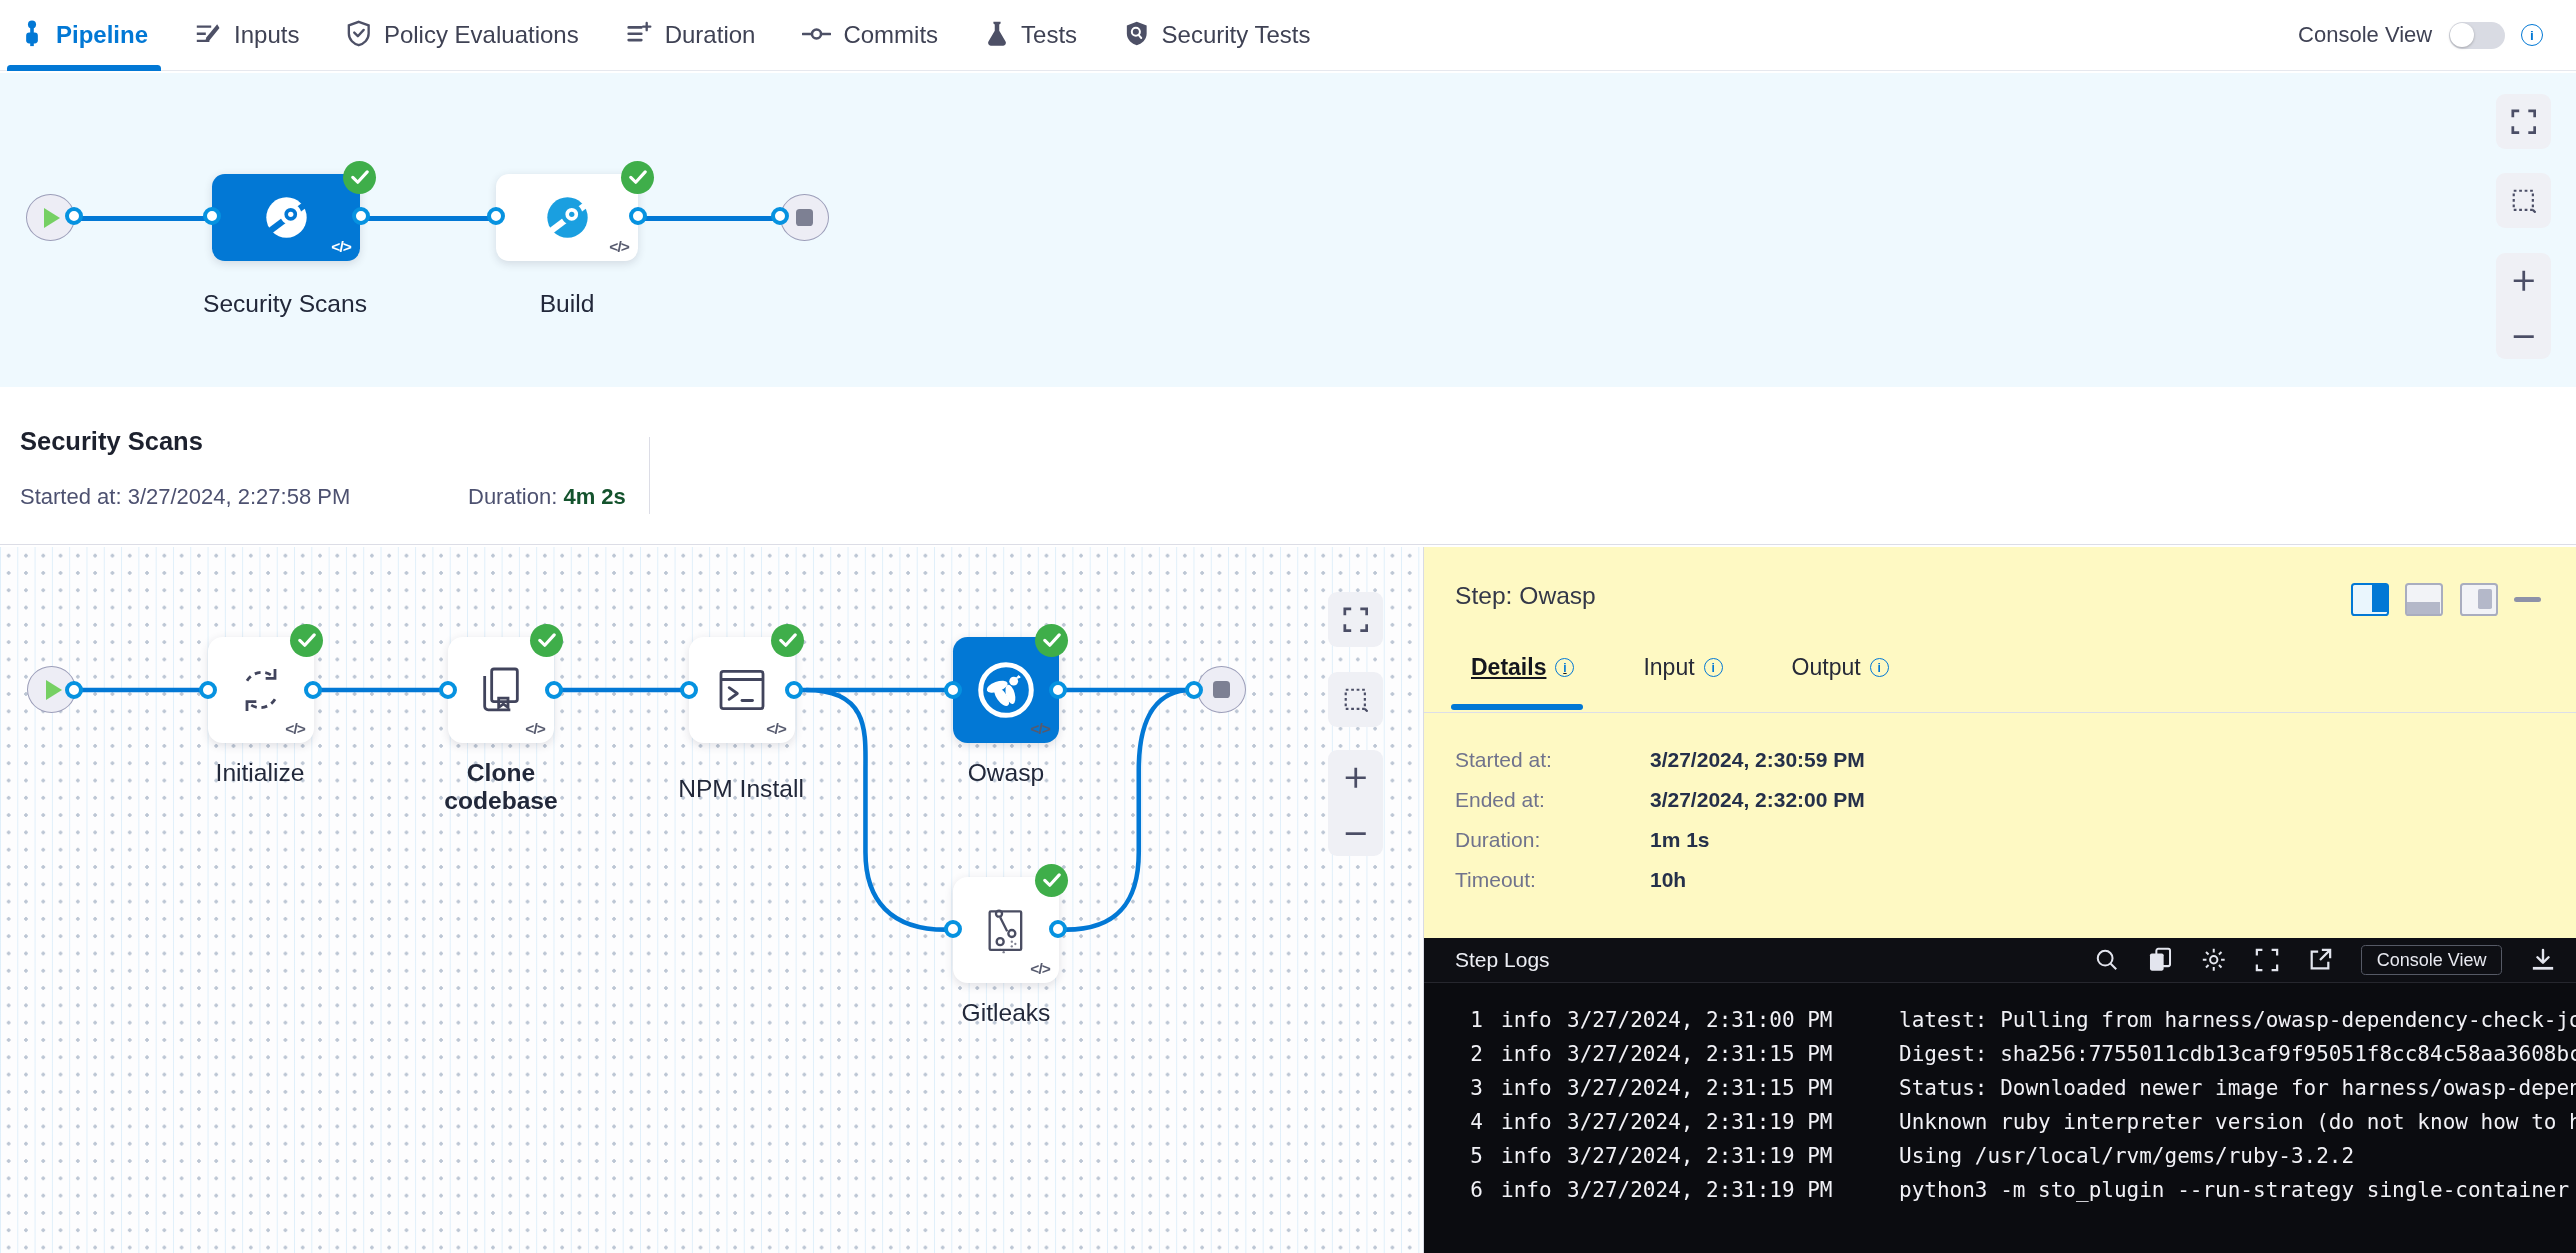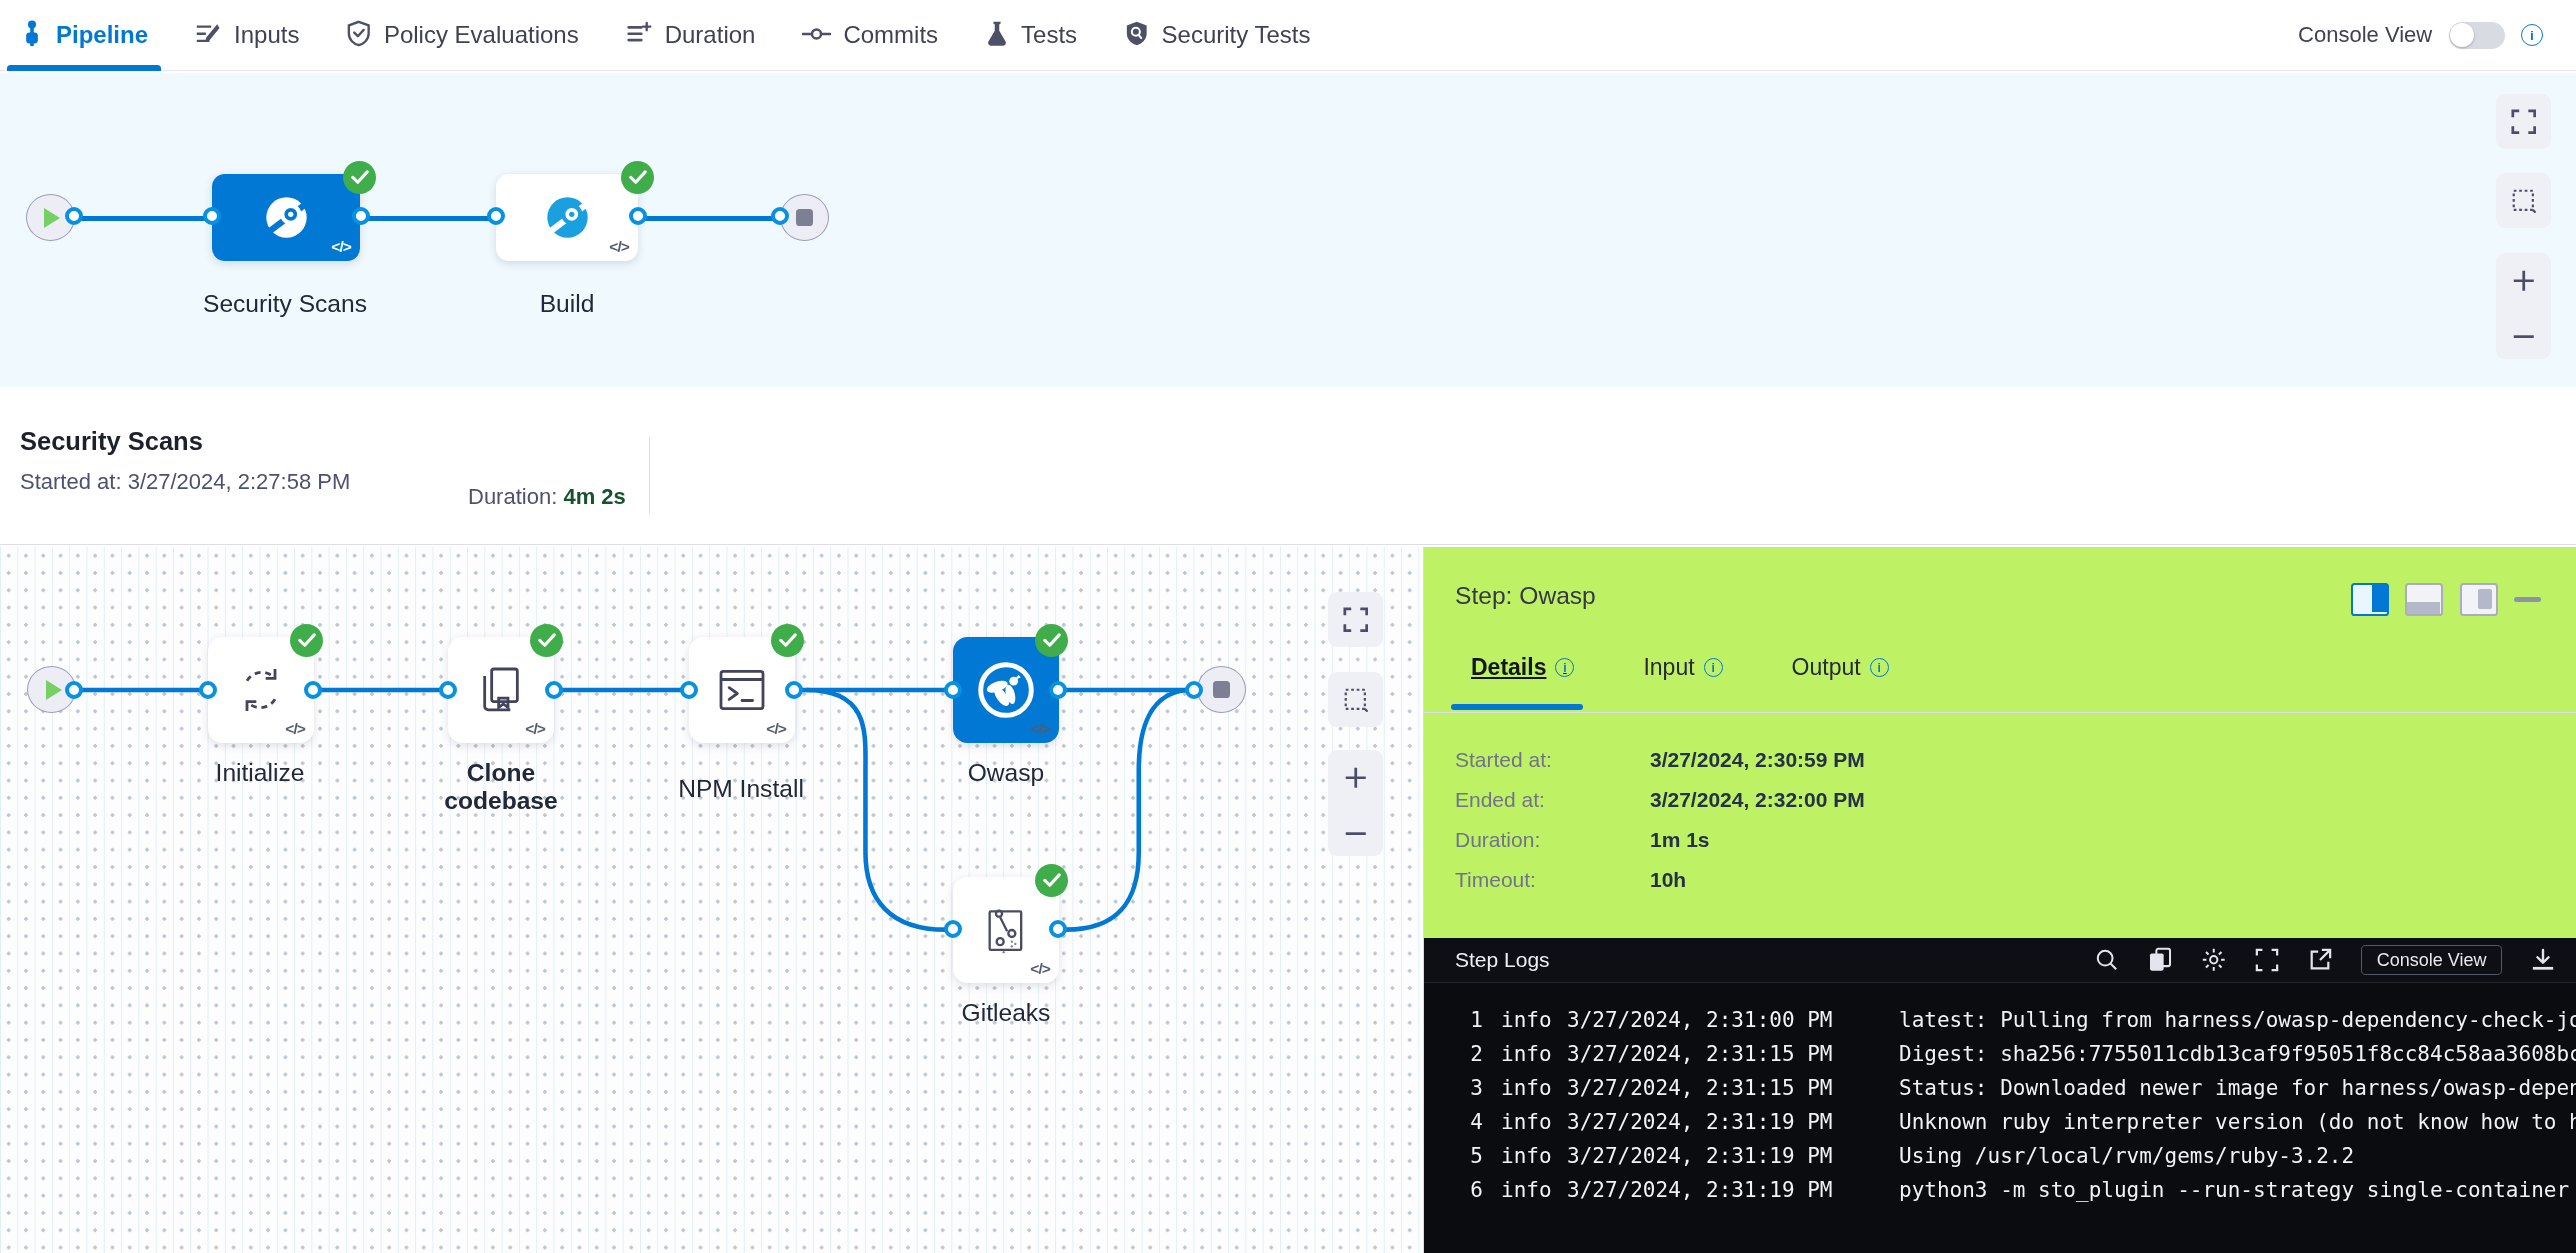--- a/index.html
+++ b/index.html
@@ -44,40 +44,40 @@
   .node-label { position:absolute; text-align:center; font-size:24.6px; color:#22283a; font-weight:500; }
   .canvas-btn { position:absolute; width:55px; height:55px; border-radius:9px; background:#eff0f5;
     display:flex; align-items:center; justify-content:center; cursor:pointer; }
   .zoom-panel { position:absolute; width:55px; height:106px; border-radius:9px; background:#eff0f5;
     display:flex; flex-direction:column; align-items:center; justify-content:space-around; }
 
   
   .stage-info { position:absolute; top:387px; left:0; width:2576px; height:158px; background:#fff;
     border-bottom:0.9px solid #dcdde6; }
   .stage-info .title { position:absolute; left:20px; top:40px; font-size:25.5px; font-weight:bold; color:#1d212e; }
-  .stage-info .meta { position:absolute; left:20px; top:82px; font-size:22px; color:#4d5170; }
+  .stage-info .meta { position:absolute; left:20px; top:97px; font-size:22px; color:#4d5170; }
   .stage-info .meta2 { position:absolute; left:468px; top:97px; font-size:22px; color:#4d5170; }
   .stage-info .meta2 b { color:#14532d; }
   .stage-info .vdiv { position:absolute; left:649px; top:50px; width:0.9px; height:77px; background:#dcdde6; }
 
   
   .bottom { position:absolute; top:547px; left:0; width:2576px; height:707px; display:flex; }
   .step-canvas { position:relative; width:1423px; height:707px; overflow:hidden;
     background-color:#fdfdfe;
     background-image:
       radial-gradient(circle, #bcc6d4 1.5px, transparent 1.8px),
       linear-gradient(to right, rgba(120,190,235,.22) 1.4px, transparent 1.4px);
     background-size:17.3px 17.3px, 17.3px 17.3px; }
   .step-card { position:absolute; width:106px; height:106px; border-radius:14.6px; background:#fff;
     box-shadow:0 2.7px 9px rgba(40,41,61,.13); display:flex; align-items:center; justify-content:center; cursor:pointer; }
   .step-card.blue { background:#0278d5; }
   svg.edges { position:absolute; left:0; top:0; }
 
   
-  .right-panel { position:relative; width:1153px; height:707px; background:#bef264; border-left:0.9px solid #d9dbe4; }
+  .right-panel { position:relative; width:1153px; height:707px; background:#fef9c3; border-left:0.9px solid #d9dbe4; }
   .panel-title { position:absolute; left:31px; top:35px; font-size:24.6px; color:#343848; }
   .layout-icons { position:absolute; right:35px; top:36px; display:flex; align-items:center; gap:16.4px; }
   .lay-ic { width:38px; height:33px; border-radius:3.6px; position:relative; cursor:pointer; }
   .lay-ic.active { border:2.7px solid #0278d5; background:#eaf6fd; }
   .lay-ic.active::after { content:""; position:absolute; right:0; top:0; width:14.6px; height:27px; background:#0278d5; }
   .lay-ic.g1 { border:2.7px solid #a9adbf; background:#f2f3f7; }
   .lay-ic.g1::after { content:""; position:absolute; left:0; bottom:0; width:33px; height:12px; background:#b4b8c9; }
   .lay-ic.g2 { border:2.7px solid #a9adbf; background:#f2f3f7; }
   .lay-ic.g2::after { content:""; position:absolute; right:3.6px; top:3.6px; width:13.7px; height:20px; background:#b4b8c9; border-radius:1.8px; }
   .min-dash { width:27px; height:4.6px; border-radius:2.7px; background:#8e92a8; cursor:pointer; }

